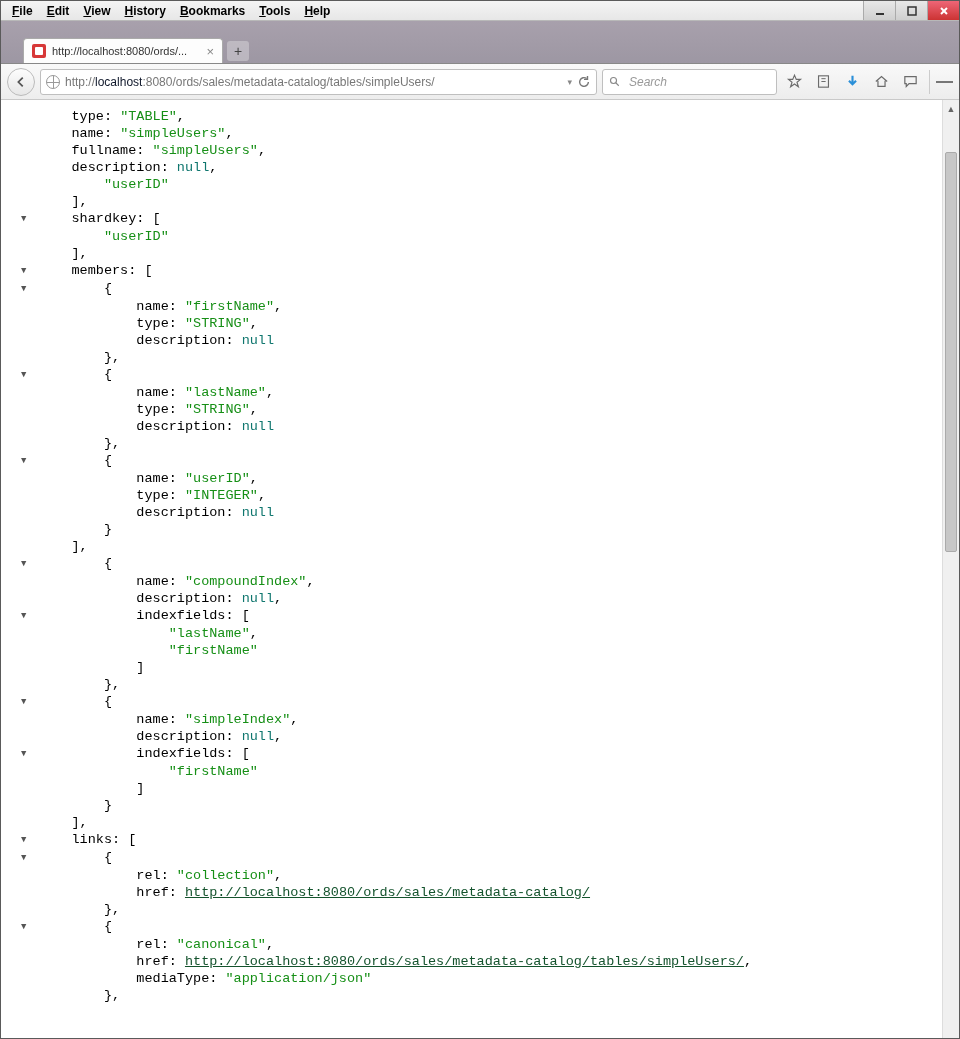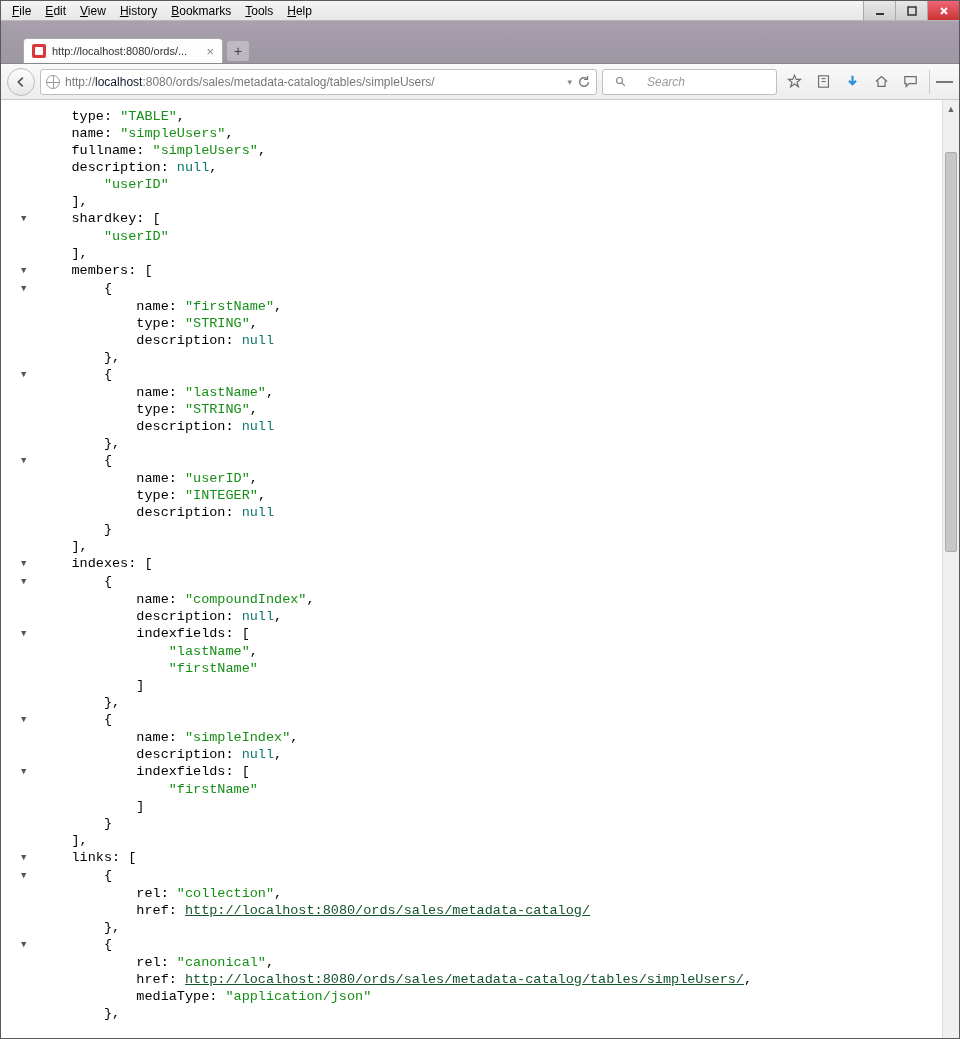--- a/index.html
+++ b/index.html
@@ -13,21 +13,21 @@
 }
 
 .menubar {
   height: 20px;
   background: linear-gradient(#f4f4f4,#e7e7e7);
   border-bottom: 1px solid #b8b8b8;
   display: flex; align-items: center;
   padding: 0 4px;
   position: relative;
 }
-.menubar .mitem { padding: 1px 7px; cursor: default; }
+.menubar .mitem { padding: 1px 7px; cursor: default; font-weight: bold; }
 .menubar .mitem .u { text-decoration: underline; }
 .winctrls {
   position: absolute; right: 0; top: 0;
   display: flex;
 }
 .winctrls div {
   width: 32px; height: 19px;
   display: flex; align-items: center; justify-content: center;
   background: linear-gradient(#e8e8e8,#cfcfcf);
   border-left: 1px solid #aaa;
@@ -109,21 +109,21 @@
 .urlbar .globe::before{content:"";position:absolute;left:6px;top:0;width:1px;height:12px;background:#999;}
 .urlbar .globe::after{content:"";position:absolute;left:0;top:6px;width:12px;height:1px;background:#999;}
 .urlbar .urltext { flex:1; font-size:12px; }
 .urlbar .urltext .host { color:#0f172a; }
 .urlbar .goctrls { display:flex;gap:6px;color:#888; }
 .urlbar .dd { font-size:9px; color:#888; }
 .searchbar {
   width: 175px; height:26px;
   border:1px solid #bfbfbf;border-radius:3px;
   background:#fff;
-  display:flex;align-items:center;padding:0 12px;gap:20px;
+  display:flex;align-items:center;padding:0 6px;gap:8px;
   color:#999;font-style:italic;
 }
 .searchbar svg { width:12px;height:12px; }
 .tbicon {
   width:24px;height:24px;display:flex;align-items:center;justify-content:center;
   color:#6b6b6b;
 }
 .tbicon svg { width:17px;height:17px; }
 .dlicon { color:#2a8fd8; }
 .hamburger { border-left:1px solid #ccc;padding-left:6px;margin-left:2px; }
@@ -279,21 +279,20 @@
       <div class="ln"><span class="sp"></span>             <span class="k">name:</span> <span class="s">"lastName"</span>,</div>
       <div class="ln"><span class="sp"></span>             <span class="k">type:</span> <span class="s">"STRING"</span>,</div>
       <div class="ln"><span class="sp"></span>             <span class="k">description:</span> <span class="n">null</span></div>
       <div class="ln"><span class="sp"></span>         },</div>
       <div class="ln"><span class="tri"></span>         {</div>
       <div class="ln"><span class="sp"></span>             <span class="k">name:</span> <span class="s">"userID"</span>,</div>
       <div class="ln"><span class="sp"></span>             <span class="k">type:</span> <span class="s">"INTEGER"</span>,</div>
       <div class="ln"><span class="sp"></span>             <span class="k">description:</span> <span class="n">null</span></div>
       <div class="ln"><span class="sp"></span>         }</div>
       <div class="ln"><span class="sp"></span>     ],</div>
-      <div class="ln"><span class="tri"></span>     <span class="k">indexes:</span> [</div>
       <div class="ln"><span class="tri"></span>         {</div>
       <div class="ln"><span class="sp"></span>             <span class="k">name:</span> <span class="s">"compoundIndex"</span>,</div>
       <div class="ln"><span class="sp"></span>             <span class="k">description:</span> <span class="n">null</span>,</div>
       <div class="ln"><span class="tri"></span>             <span class="k">indexfields:</span> [</div>
       <div class="ln"><span class="sp"></span>                 <span class="s">"lastName"</span>,</div>
       <div class="ln"><span class="sp"></span>                 <span class="s">"firstName"</span></div>
       <div class="ln"><span class="sp"></span>             ]</div>
       <div class="ln"><span class="sp"></span>         },</div>
       <div class="ln"><span class="tri"></span>         {</div>
       <div class="ln"><span class="sp"></span>             <span class="k">name:</span> <span class="s">"simpleIndex"</span>,</div>

